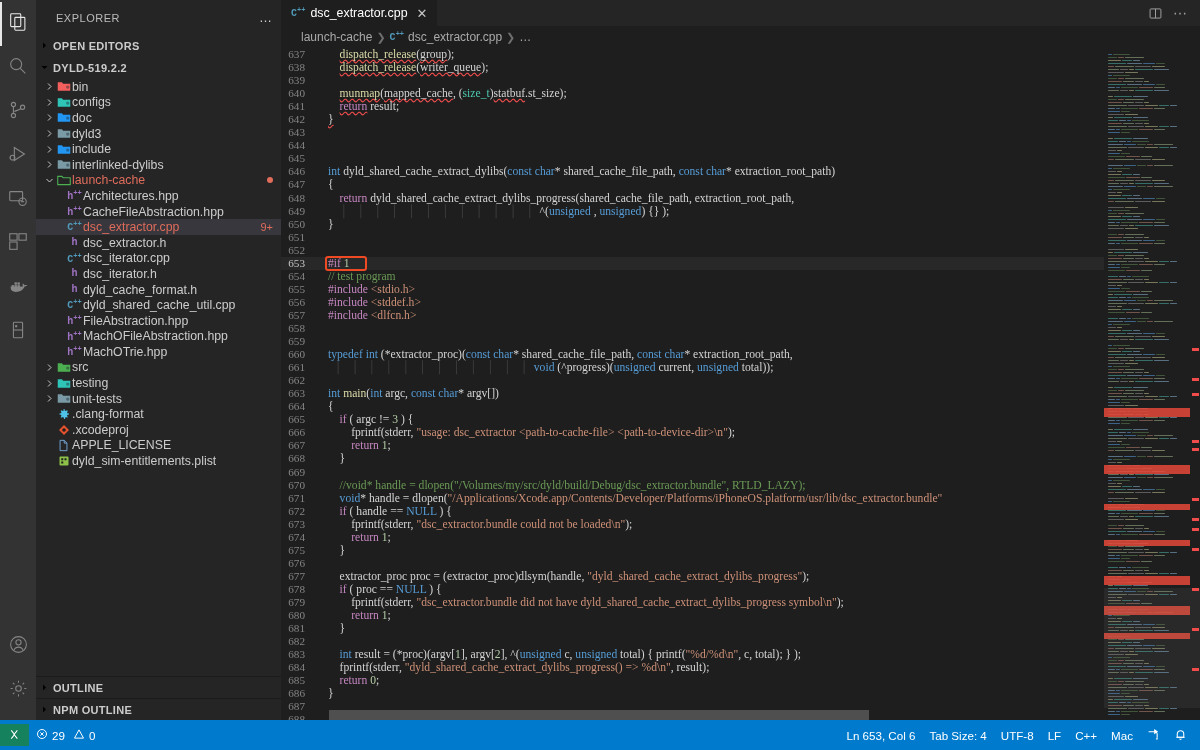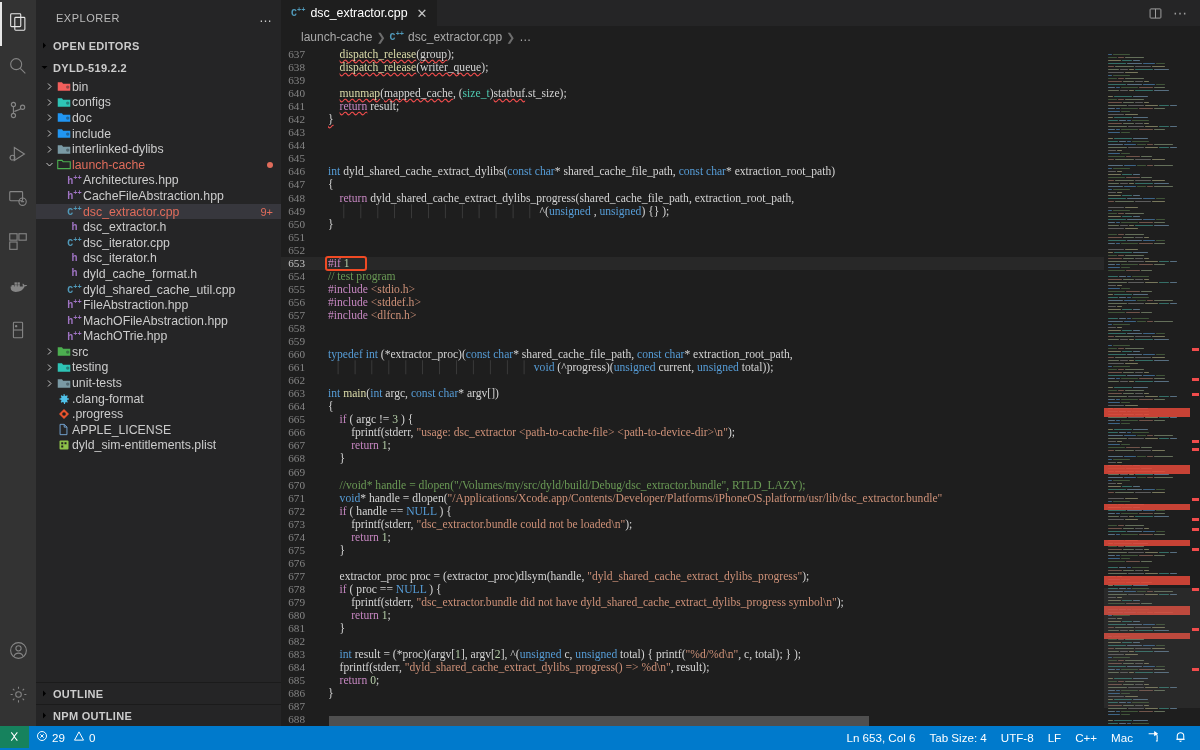--- a/index.html
+++ b/index.html
@@ -141,21 +141,21 @@
   .ruler i { position: absolute; right: 1px; width: 7px; height: 3px; background: #f14c4c; display: block; }
 
   
   .hscroll {
     position: absolute; left: 48px; right: 96px; bottom: 0; height: 10px;
   }
   .hscroll .thumb { position: absolute; left: 0; height: 10px; background: #4f4f4f; }
 
   
   .status {
-    height: 24px; background: #007acc; display: flex; align-items: flex-start;
+    height: 30px; background: #007acc; display: flex; align-items: center;
     color: #ffffff; font-size: 11.6px; flex-shrink: 0;
   }
   .st-remote {
     background: #16825d; height: 22px; display: flex; align-items: center;
     padding: 0 8px; cursor: pointer;
   }
   .st-item { display: flex; align-items: center; gap: 4px; padding: 0 7px; height: 22px; cursor: pointer; }
   .st-right { margin-left: auto; display: flex; align-items: center; padding-right: 6px; }
   .status svg { stroke: #ffffff; fill: none; stroke-width: 1.3; }
 </style>
@@ -335,35 +335,50 @@
             <span class="label" style="">doc</span>
           </div>
           <div class="row">
             <span style="width:8px;flex-shrink:0"></span>
             <span class="twisty">
               <svg width="9" height="9" viewBox="0 0 12 12" style="stroke:#cccccc;fill:none;stroke-width:1.3">
                 <polyline points="4,2 8,6 4,10"></polyline>
               </svg>
             </span>
             <span class="ficon">
-              <svg class="fld" viewBox="0 0 16 13" style="fill:#2196f3">
+              <svg class="fld" viewBox="0 0 16 13" style="fill:#7a9aa5">
                 <path d="M0.6 1.6h5l1.3 1.6h8.5v8.2H0.6z"></path>
                 <circle cx="12.4" cy="7.2" r="2" style="fill:#1f2a30;opacity:.45"></circle>
               </svg>
             </span>
-            <span class="label" style="">include</span>
+            <span class="label" style="">dyld3</span>
           </div>
           <div class="row">
             <span style="width:8px;flex-shrink:0"></span>
             <span class="twisty">
               <svg width="9" height="9" viewBox="0 0 12 12" style="stroke:#cccccc;fill:none;stroke-width:1.3">
                 <polyline points="4,2 8,6 4,10"></polyline>
               </svg>
             </span>
             <span class="ficon">
+              <svg class="fld" viewBox="0 0 16 13" style="fill:#2196f3">
+                <path d="M0.6 1.6h5l1.3 1.6h8.5v8.2H0.6z"></path>
+                <circle cx="12.4" cy="7.2" r="2" style="fill:#1f2a30;opacity:.45"></circle>
+              </svg>
+            </span>
+            <span class="label" style="">include</span>
+          </div>
+          <div class="row">
+            <span style="width:8px;flex-shrink:0"></span>
+            <span class="twisty">
+              <svg width="9" height="9" viewBox="0 0 12 12" style="stroke:#cccccc;fill:none;stroke-width:1.3">
+                <polyline points="4,2 8,6 4,10"></polyline>
+              </svg>
+            </span>
+            <span class="ficon">
               <svg class="fld" viewBox="0 0 16 13" style="fill:#7a9aa5">
                 <path d="M0.6 1.6h5l1.3 1.6h8.5v8.2H0.6z"></path>
                 <circle cx="12.4" cy="7.2" r="2" style="fill:#1f2a30;opacity:.45"></circle>
               </svg>
             </span>
             <span class="label" style="">interlinked-dylibs</span>
           </div>
           <div class="row">
             <span style="width:8px;flex-shrink:0"></span>
             <span class="twisty">
@@ -526,21 +541,21 @@
           </div>
           <div class="row">
             <span style="width:8px;flex-shrink:0"></span>
             <span class="twisty"></span>
             <span class="ficon">
               <svg width="12" height="12" viewBox="0 0 24 24" style="fill:#e8532d">
                 <path d="M12 2l10 10-10 10L2 12z"></path>
                 <circle cx="12" cy="12" r="3.6" style="fill:#1e1e1e"></circle>
               </svg>
             </span>
-            <span class="label" style="">.progress</span>
+            <span class="label" style="">.xcodeproj</span>
           </div>
           <div class="row">
             <span style="width:8px;flex-shrink:0"></span>
             <span class="twisty"></span>
             <span class="ficon">
               <svg width="11" height="13" viewBox="0 0 16 18" style="fill:none;stroke:#7aaee0;stroke-width:1.3">
                 <path d="M3 1.5h6l4 4v11H3z"></path>
                 <path d="M9 1.5v4h4"></path>
               </svg>
             </span>

